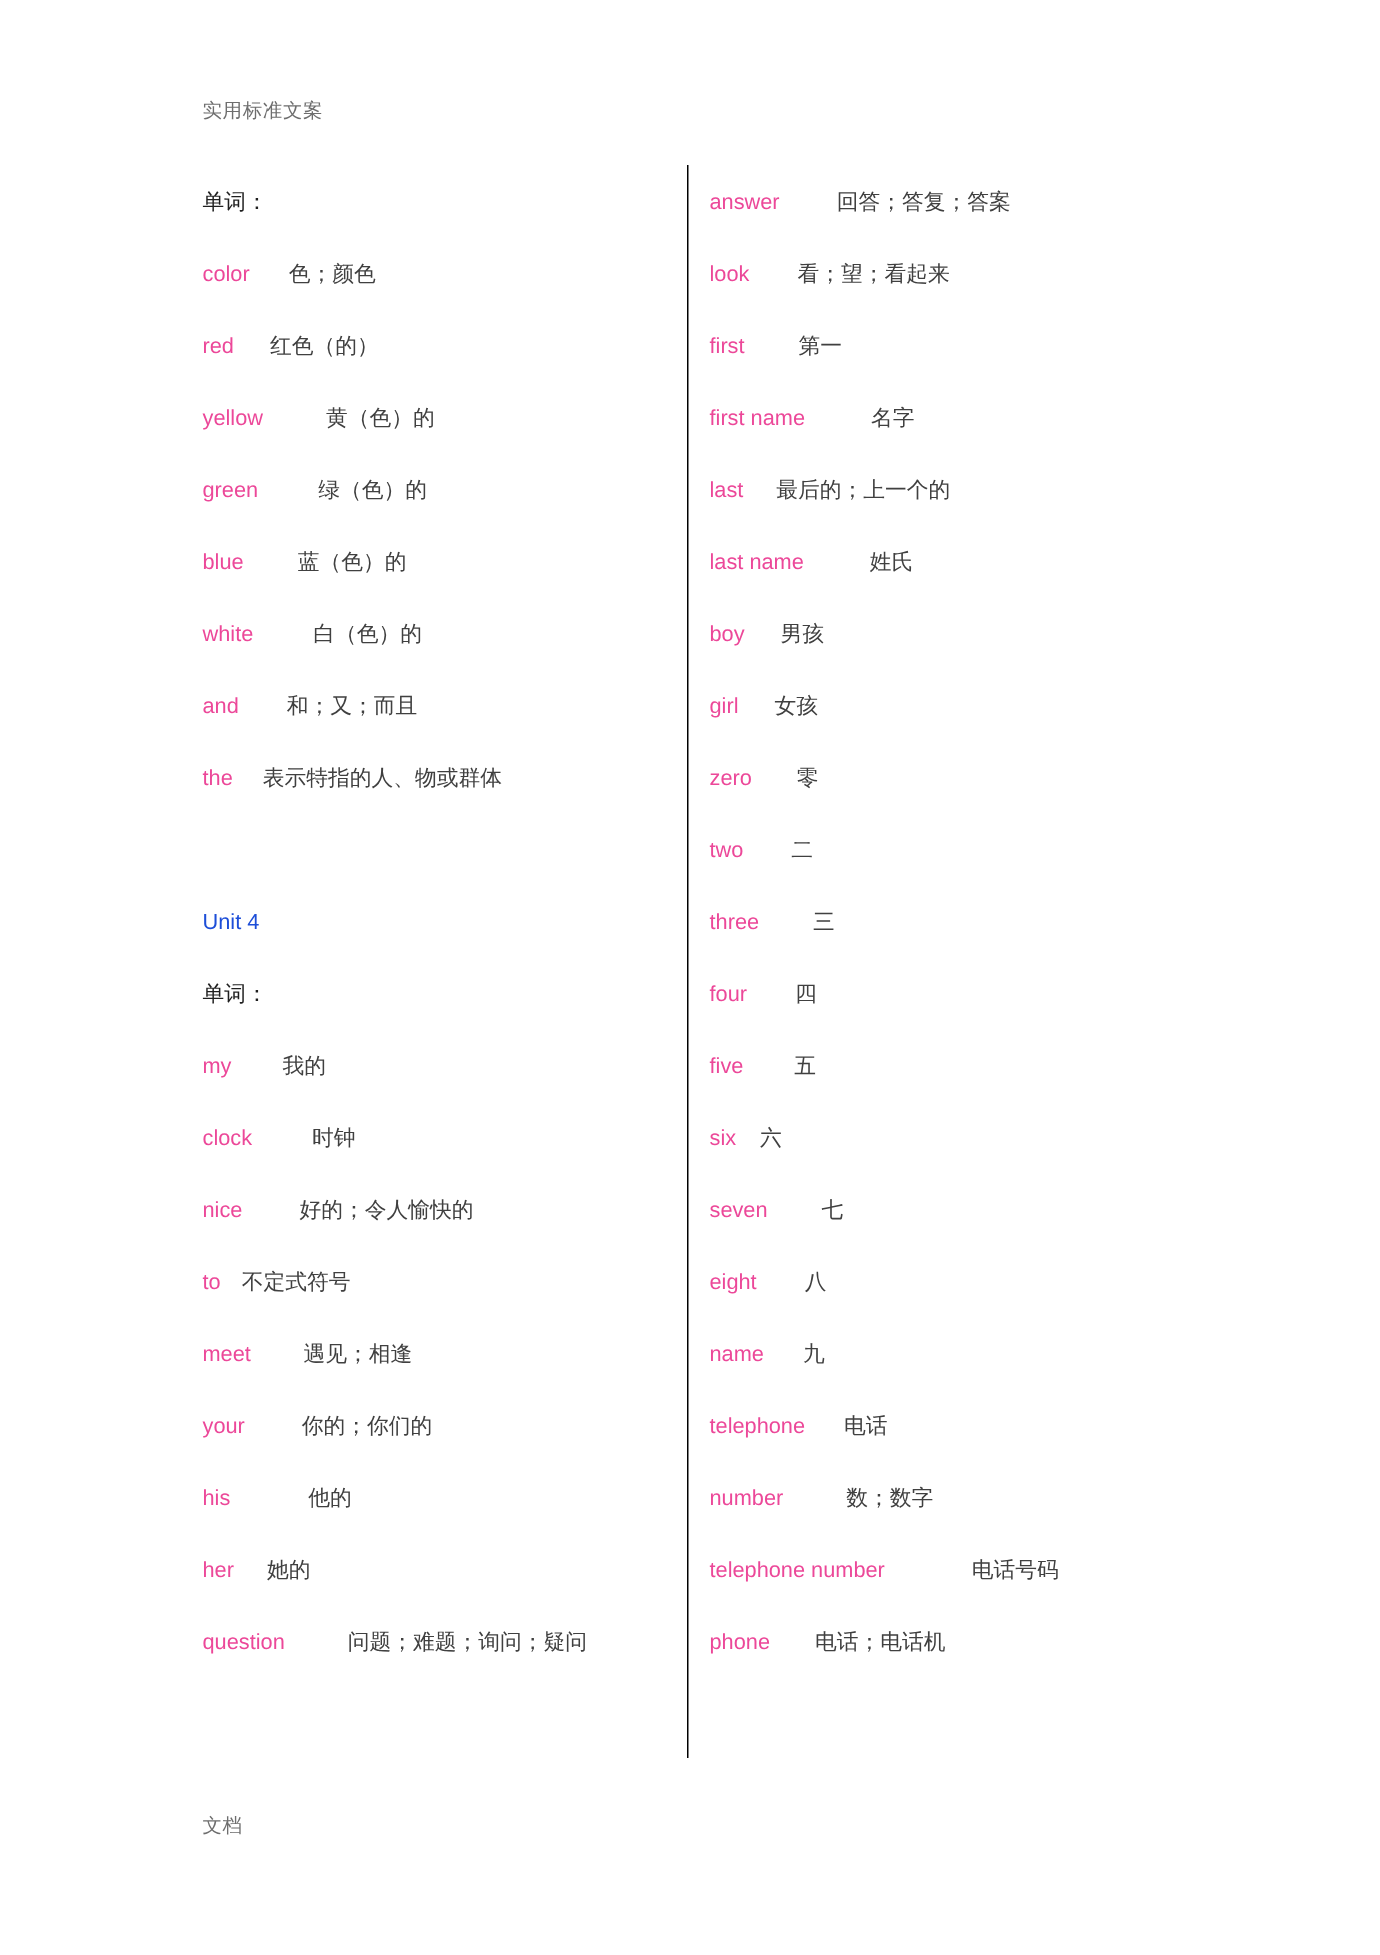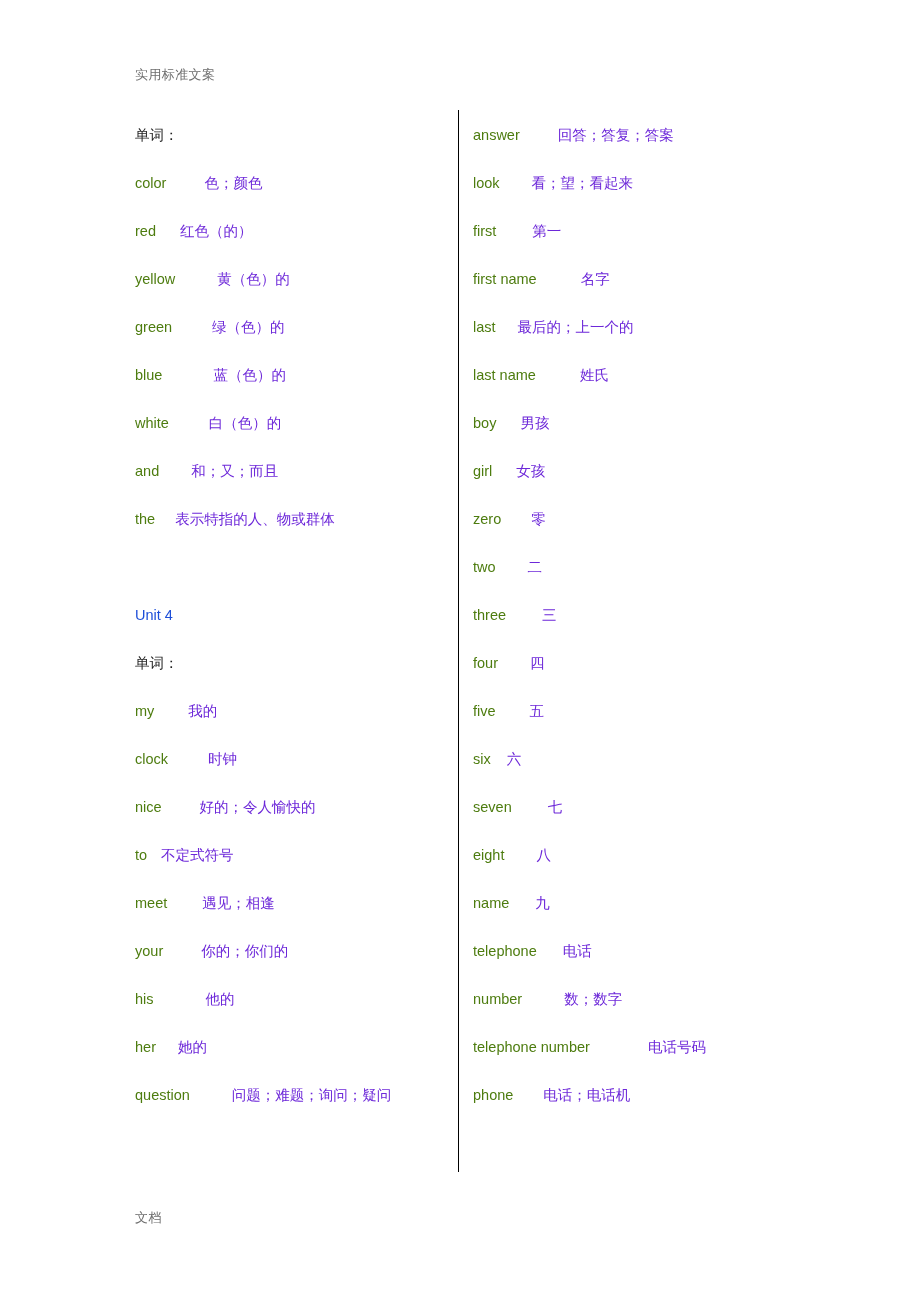--- a/index.html
+++ b/index.html
@@ -81,29 +81,29 @@
     display: flex;
     align-items: flex-start;
     white-space: nowrap;
   }
   .entry.spacer { height: 48px; }
 
   .term {
     font-family: "Liberation Sans", "DejaVu Sans", sans-serif;
     font-size: 14.5px;
     line-height: 19px;
-    color: #4d7c0f;
+    color: #ec4899;
     display: inline-block;
   }
 
   .gloss {
     font-family: "DejaVu Sans", "Liberation Sans", sans-serif;
     font-size: 14.5px;
     line-height: 19px;
-    color: #6d28d9;
+    color: #404040;
     display: inline-block;
     white-space: pre;
     text-align: center;
   }
 
   .section-title {
     font-family: "Liberation Sans", "DejaVu Sans", sans-serif;
     font-size: 14.5px;
     line-height: 19px;
     color: #1d4ed8;
@@ -125,37 +125,37 @@
 
   <div class="column-divider"></div>
 
   <div class="columns">
     <div class="column column-left" id="col-left">
         <div class="entry">
           <span class="label-only">单词：</span>
         </div>
         <div class="entry">
           <span class="term">color</span>
-          <span class="gloss" style="margin-left: 38px;">色；颜色</span>
+          <span class="gloss" style="margin-left: 26px;">色；颜色</span>
         </div>
         <div class="entry">
           <span class="term">red</span>
           <span class="gloss" style="margin-left: 24px;">红色（的）</span>
         </div>
         <div class="entry">
           <span class="term">yellow</span>
           <span class="gloss" style="margin-left: 42px;">黄（色）的</span>
         </div>
         <div class="entry">
           <span class="term">green</span>
           <span class="gloss" style="margin-left: 40px;">绿（色）的</span>
         </div>
         <div class="entry">
           <span class="term">blue</span>
-          <span class="gloss" style="margin-left: 51px;">蓝（色）的</span>
+          <span class="gloss" style="margin-left: 36px;">蓝（色）的</span>
         </div>
         <div class="entry">
           <span class="term">white</span>
           <span class="gloss" style="margin-left: 40px;">白（色）的</span>
         </div>
         <div class="entry">
           <span class="term">and</span>
           <span class="gloss" style="margin-left: 32px;">和；又；而且</span>
         </div>
         <div class="entry">

